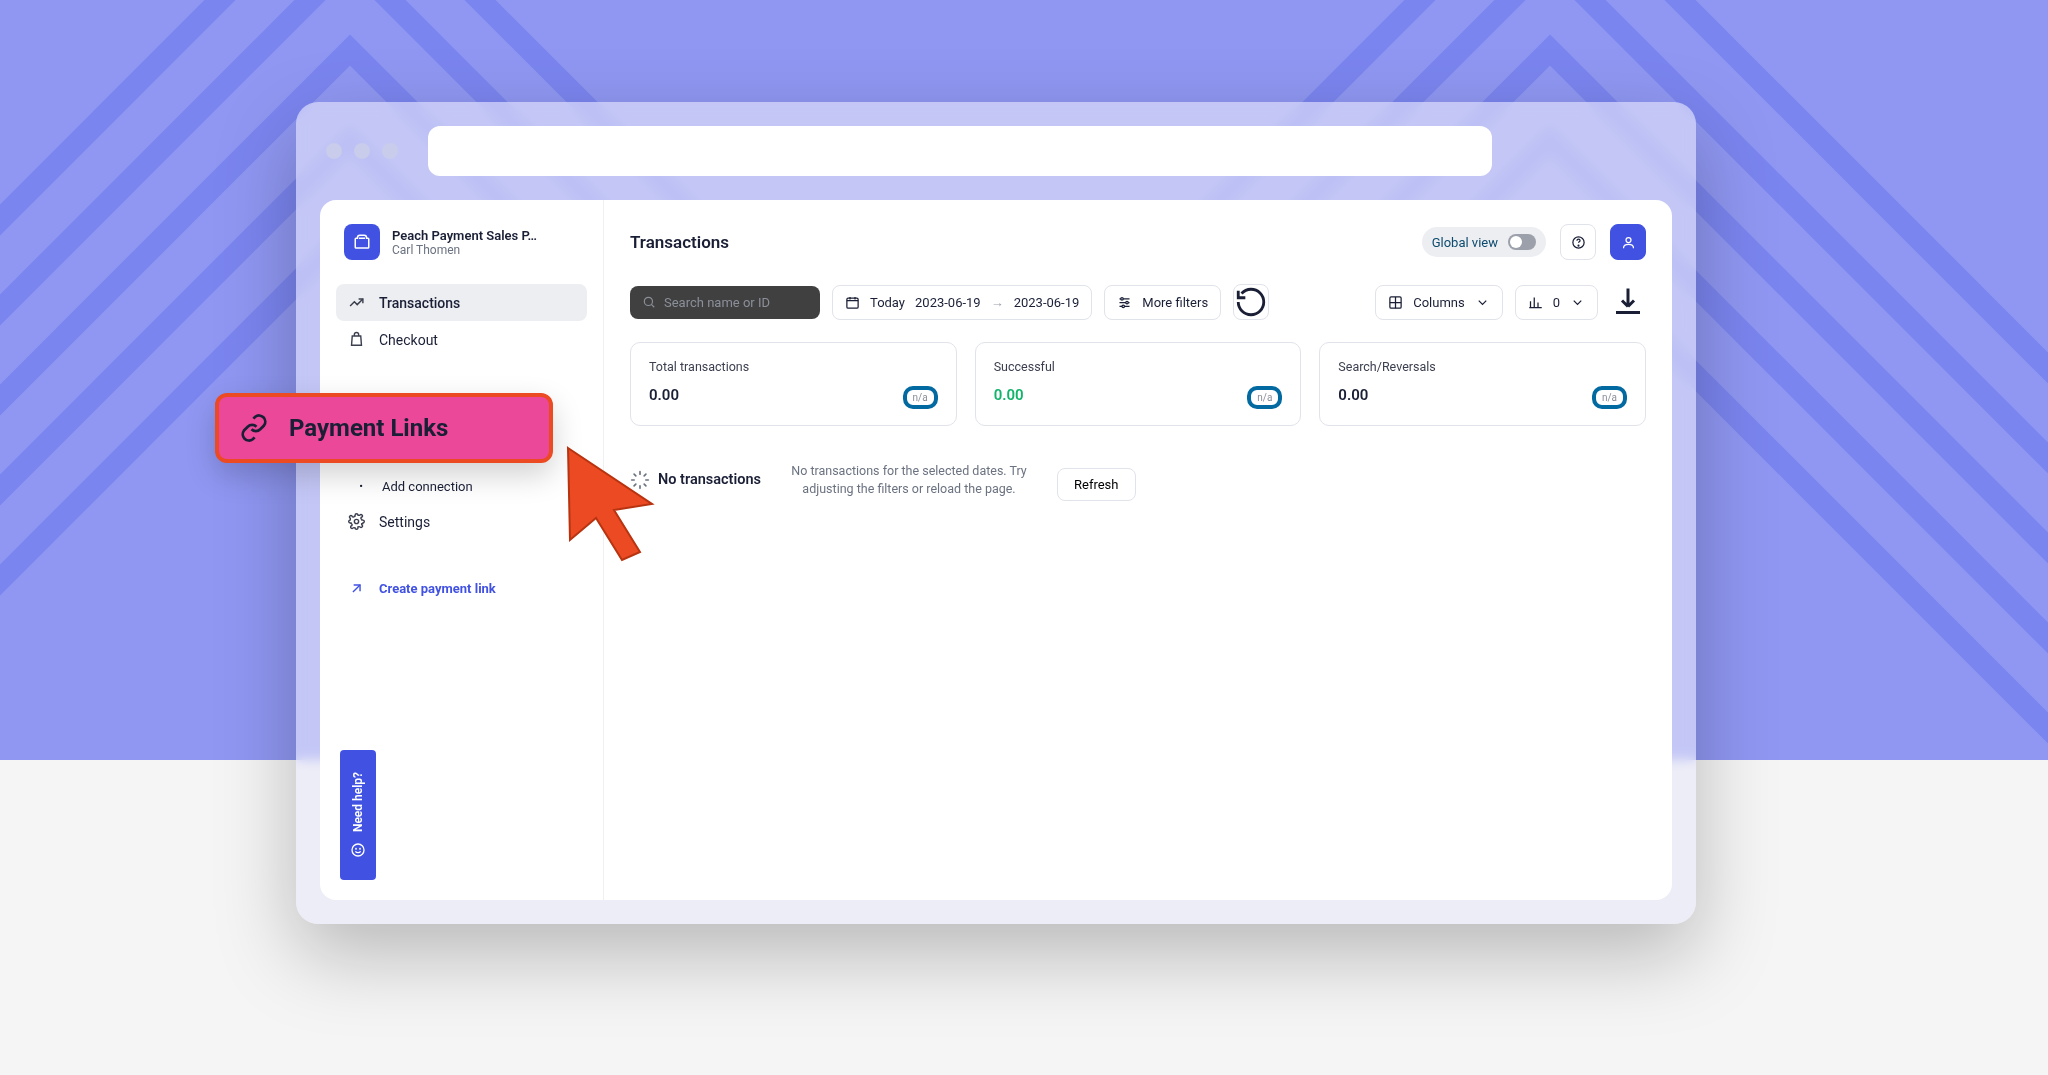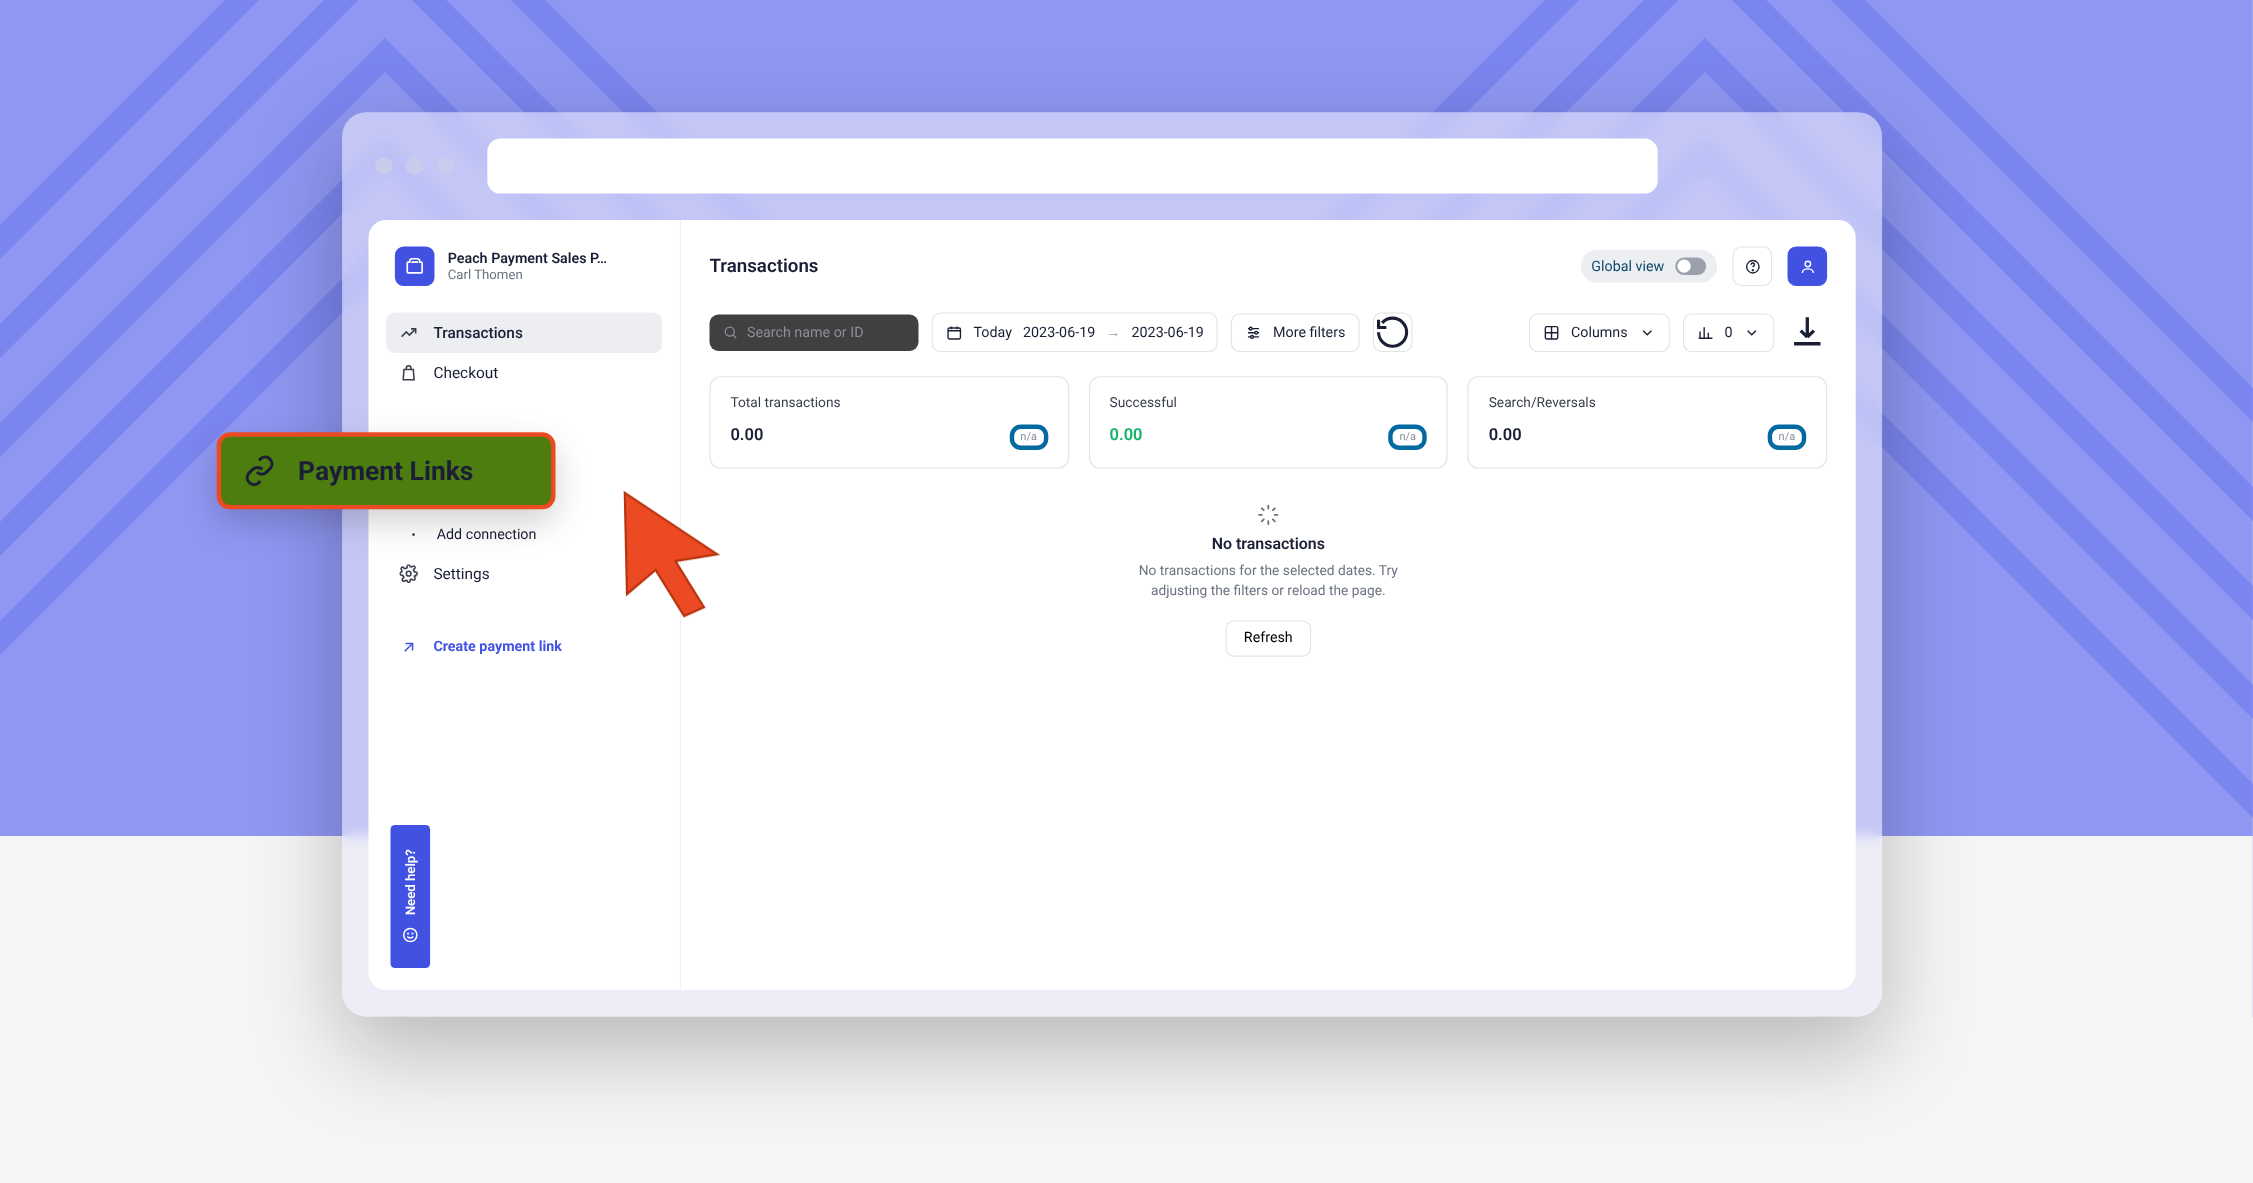--- a/index.html
+++ b/index.html
@@ -16,21 +16,21 @@
     width: 100%;
     height: 760px;
     background: #8f97f2;
     overflow: hidden;
     z-index: 0;
   }
   .bg-pattern svg { position: absolute; top: 0; left: 0; }
   .browser-frame {
     position: absolute;
     top: 102px;
-    left: 311px;
+    left: 296px;
     width: 1400px;
     background: rgba(232,232,248,0.6);
     border-radius: 22px;
     padding: 24px;
     box-shadow: 0 30px 80px rgba(0,0,0,0.25);
     backdrop-filter: blur(6px);
     z-index: 2;
   }
   .browser-top {
     display: flex;
@@ -170,34 +170,34 @@
   }
   .stat-title { font-size: 12.5px; color:#3b3f4e; margin-bottom: 12px;}
   .stat-val-row { display:flex; align-items:flex-start; justify-content:space-between;}
   .stat-val { font-size: 15px; font-weight: 600; color:#1a1f36;}
   .stat-val.green { color:#12b36b; }
   .stat-na {
     font-size: 10px; color:#8b8f99; border:4px solid #0369a1;
     padding: 2px 6px; border-radius: 10px;
   }
   
-  .empty { display:flex; flex-direction:column; align-items:center; gap:8px; padding-top: 4px;}
+  .empty { display:flex; align-items:center; gap:8px; padding-top: 4px;}
   .spinner { width: 20px; height:20px; }
   .empty-title { font-size: 14.5px; font-weight: 600; color:#1a1f36;}
   .empty-text { font-size: 12.5px; color:#6b7280; text-align:center; max-width: 280px; line-height:1.4;}
   .refresh-btn {
     margin-top: 10px; border:1px solid #e1e3ea; border-radius:8px;
     background:#fff; padding: 8px 16px; font-size: 13px; cursor:pointer;
   }
   
   .callout {
     position: absolute;
-    top: 393px; left: 197px;
-    width: 308px;
-    background: #4d7c0f;
+    top: 393px; left: 215px;
+    width: 338px;
+    background: #ec4899;
     border: 4px solid #eb4a23;
     border-radius: 12px;
     padding: 16px 20px;
     display:flex; align-items:center; gap: 20px;
     z-index: 10;
     box-shadow: 0 12px 30px rgba(0,0,0,0.18);
   }
   .callout .link-ic { width: 30px; height: 30px; color:#1a1f36;}
   .callout .label { font-size: 24px; font-weight: 700; color:#1a1f36;}
   .cursor-arrow {

